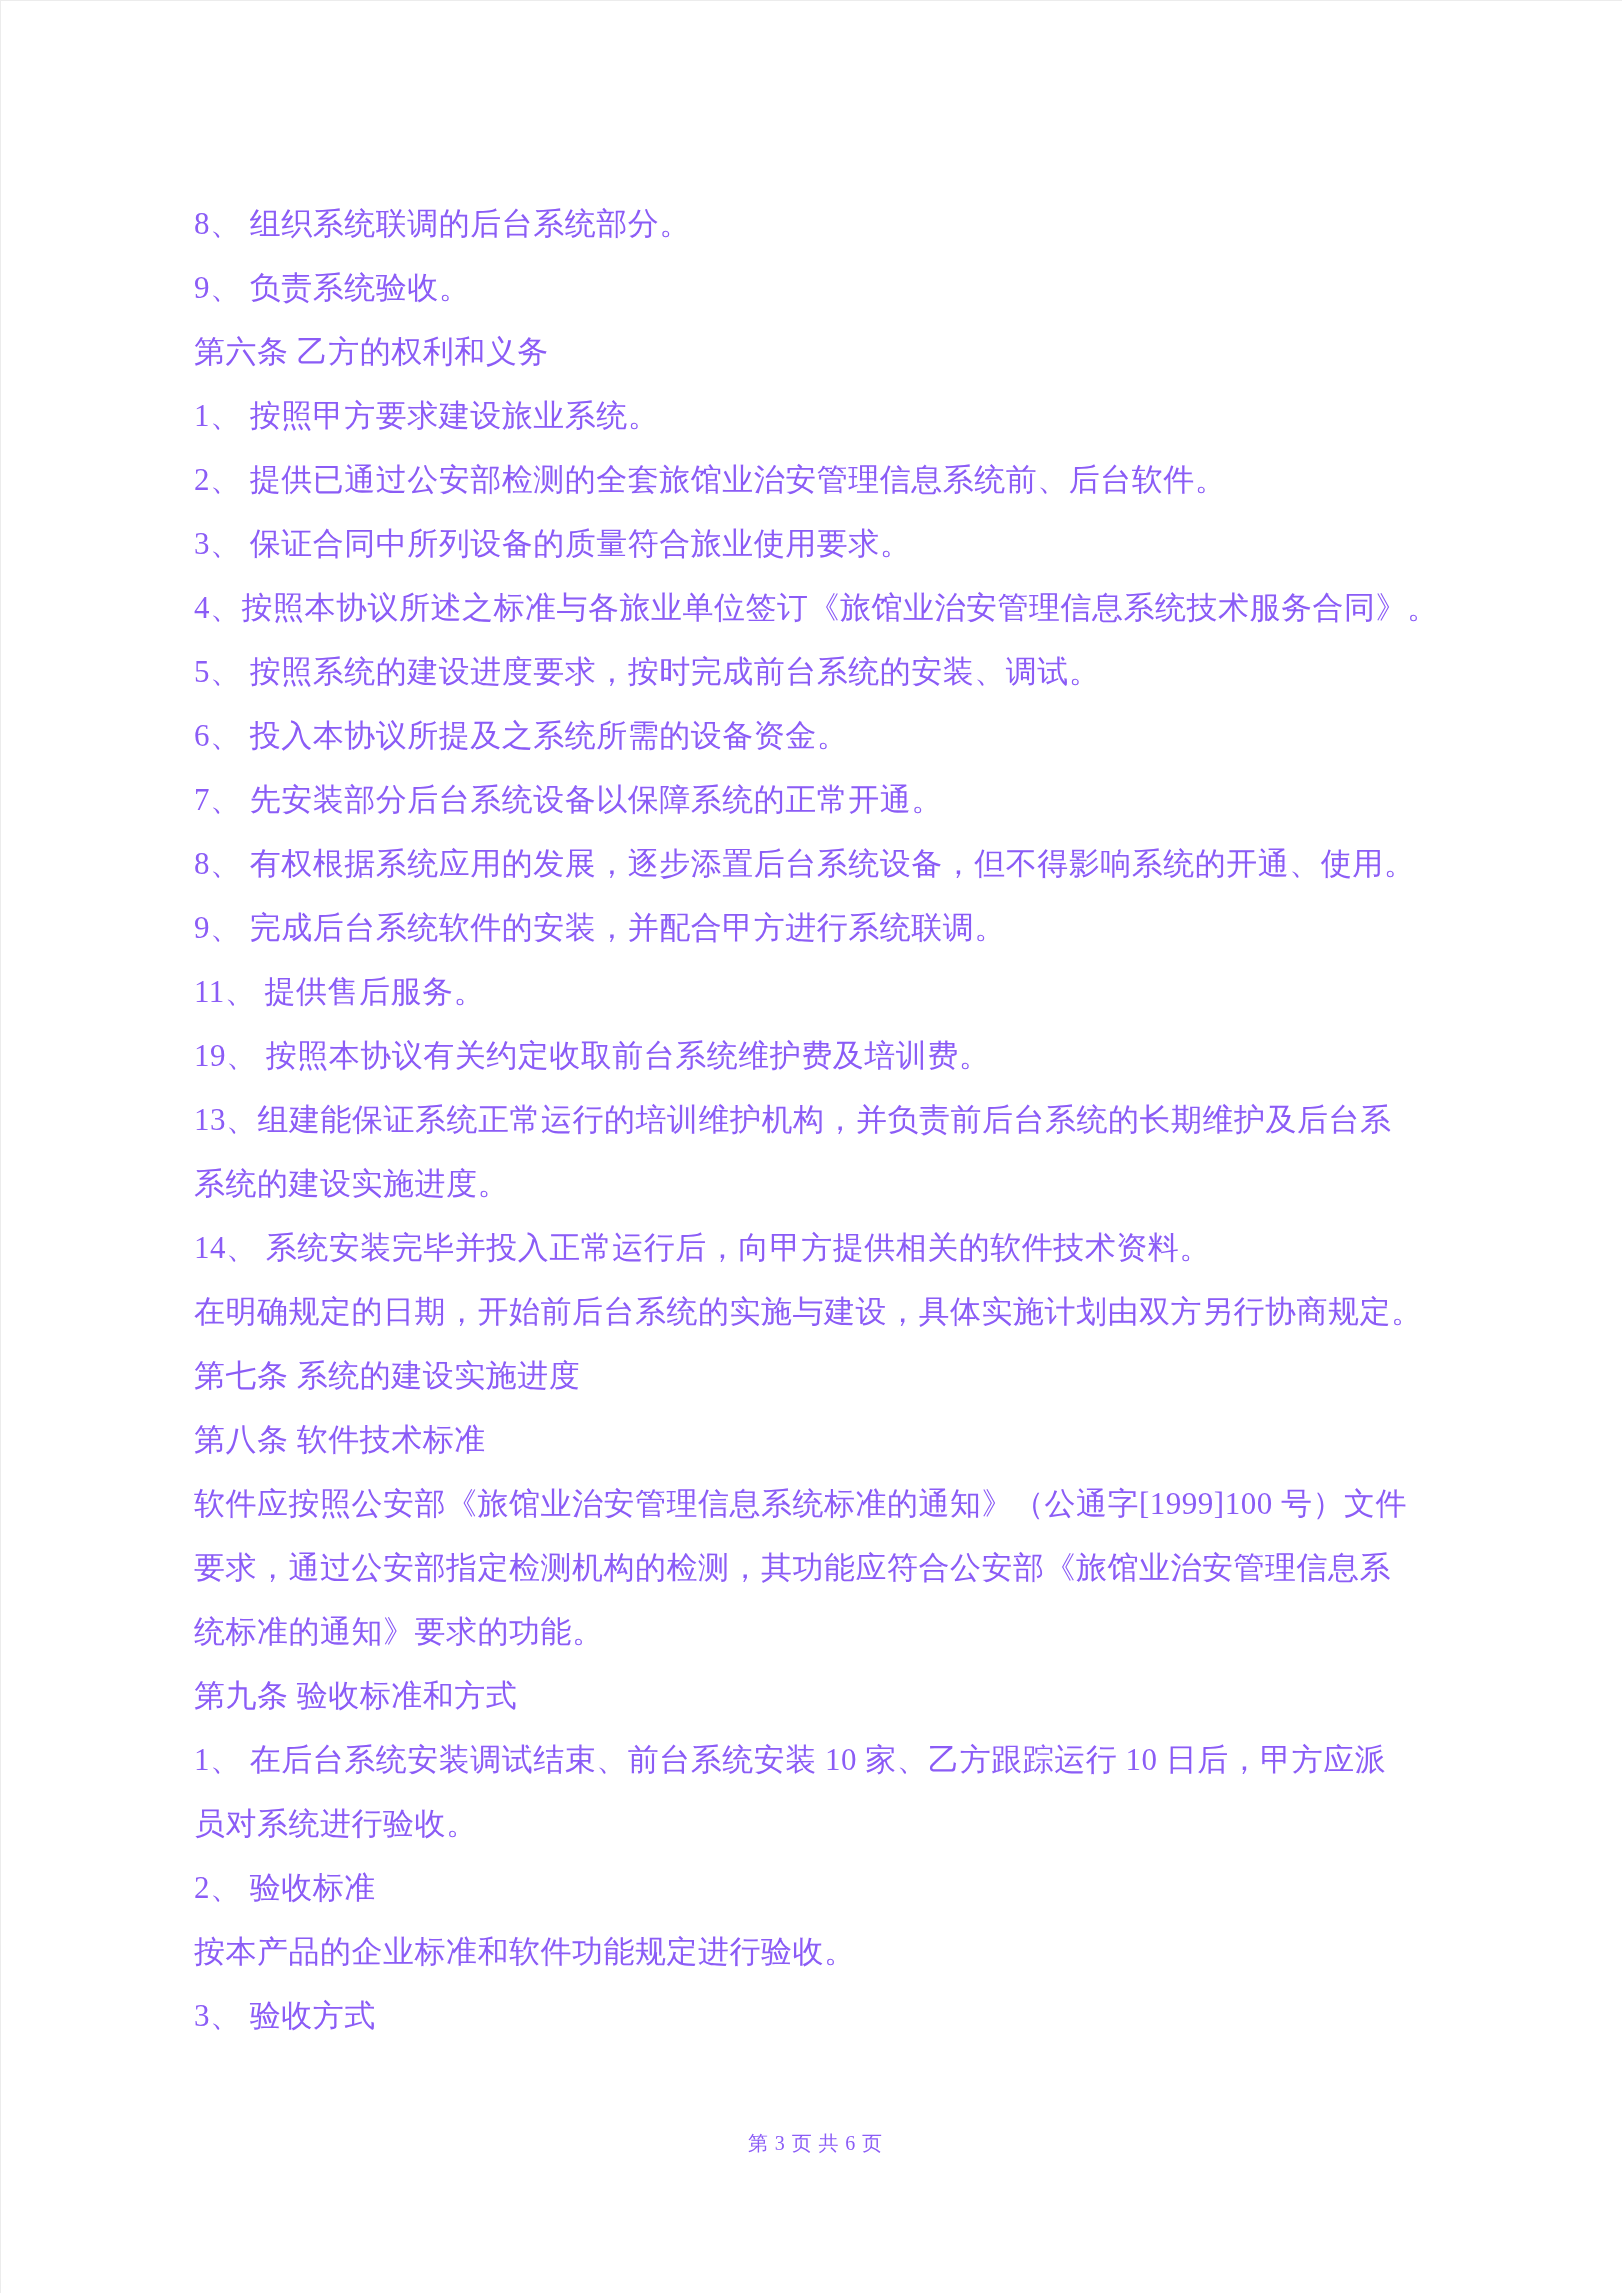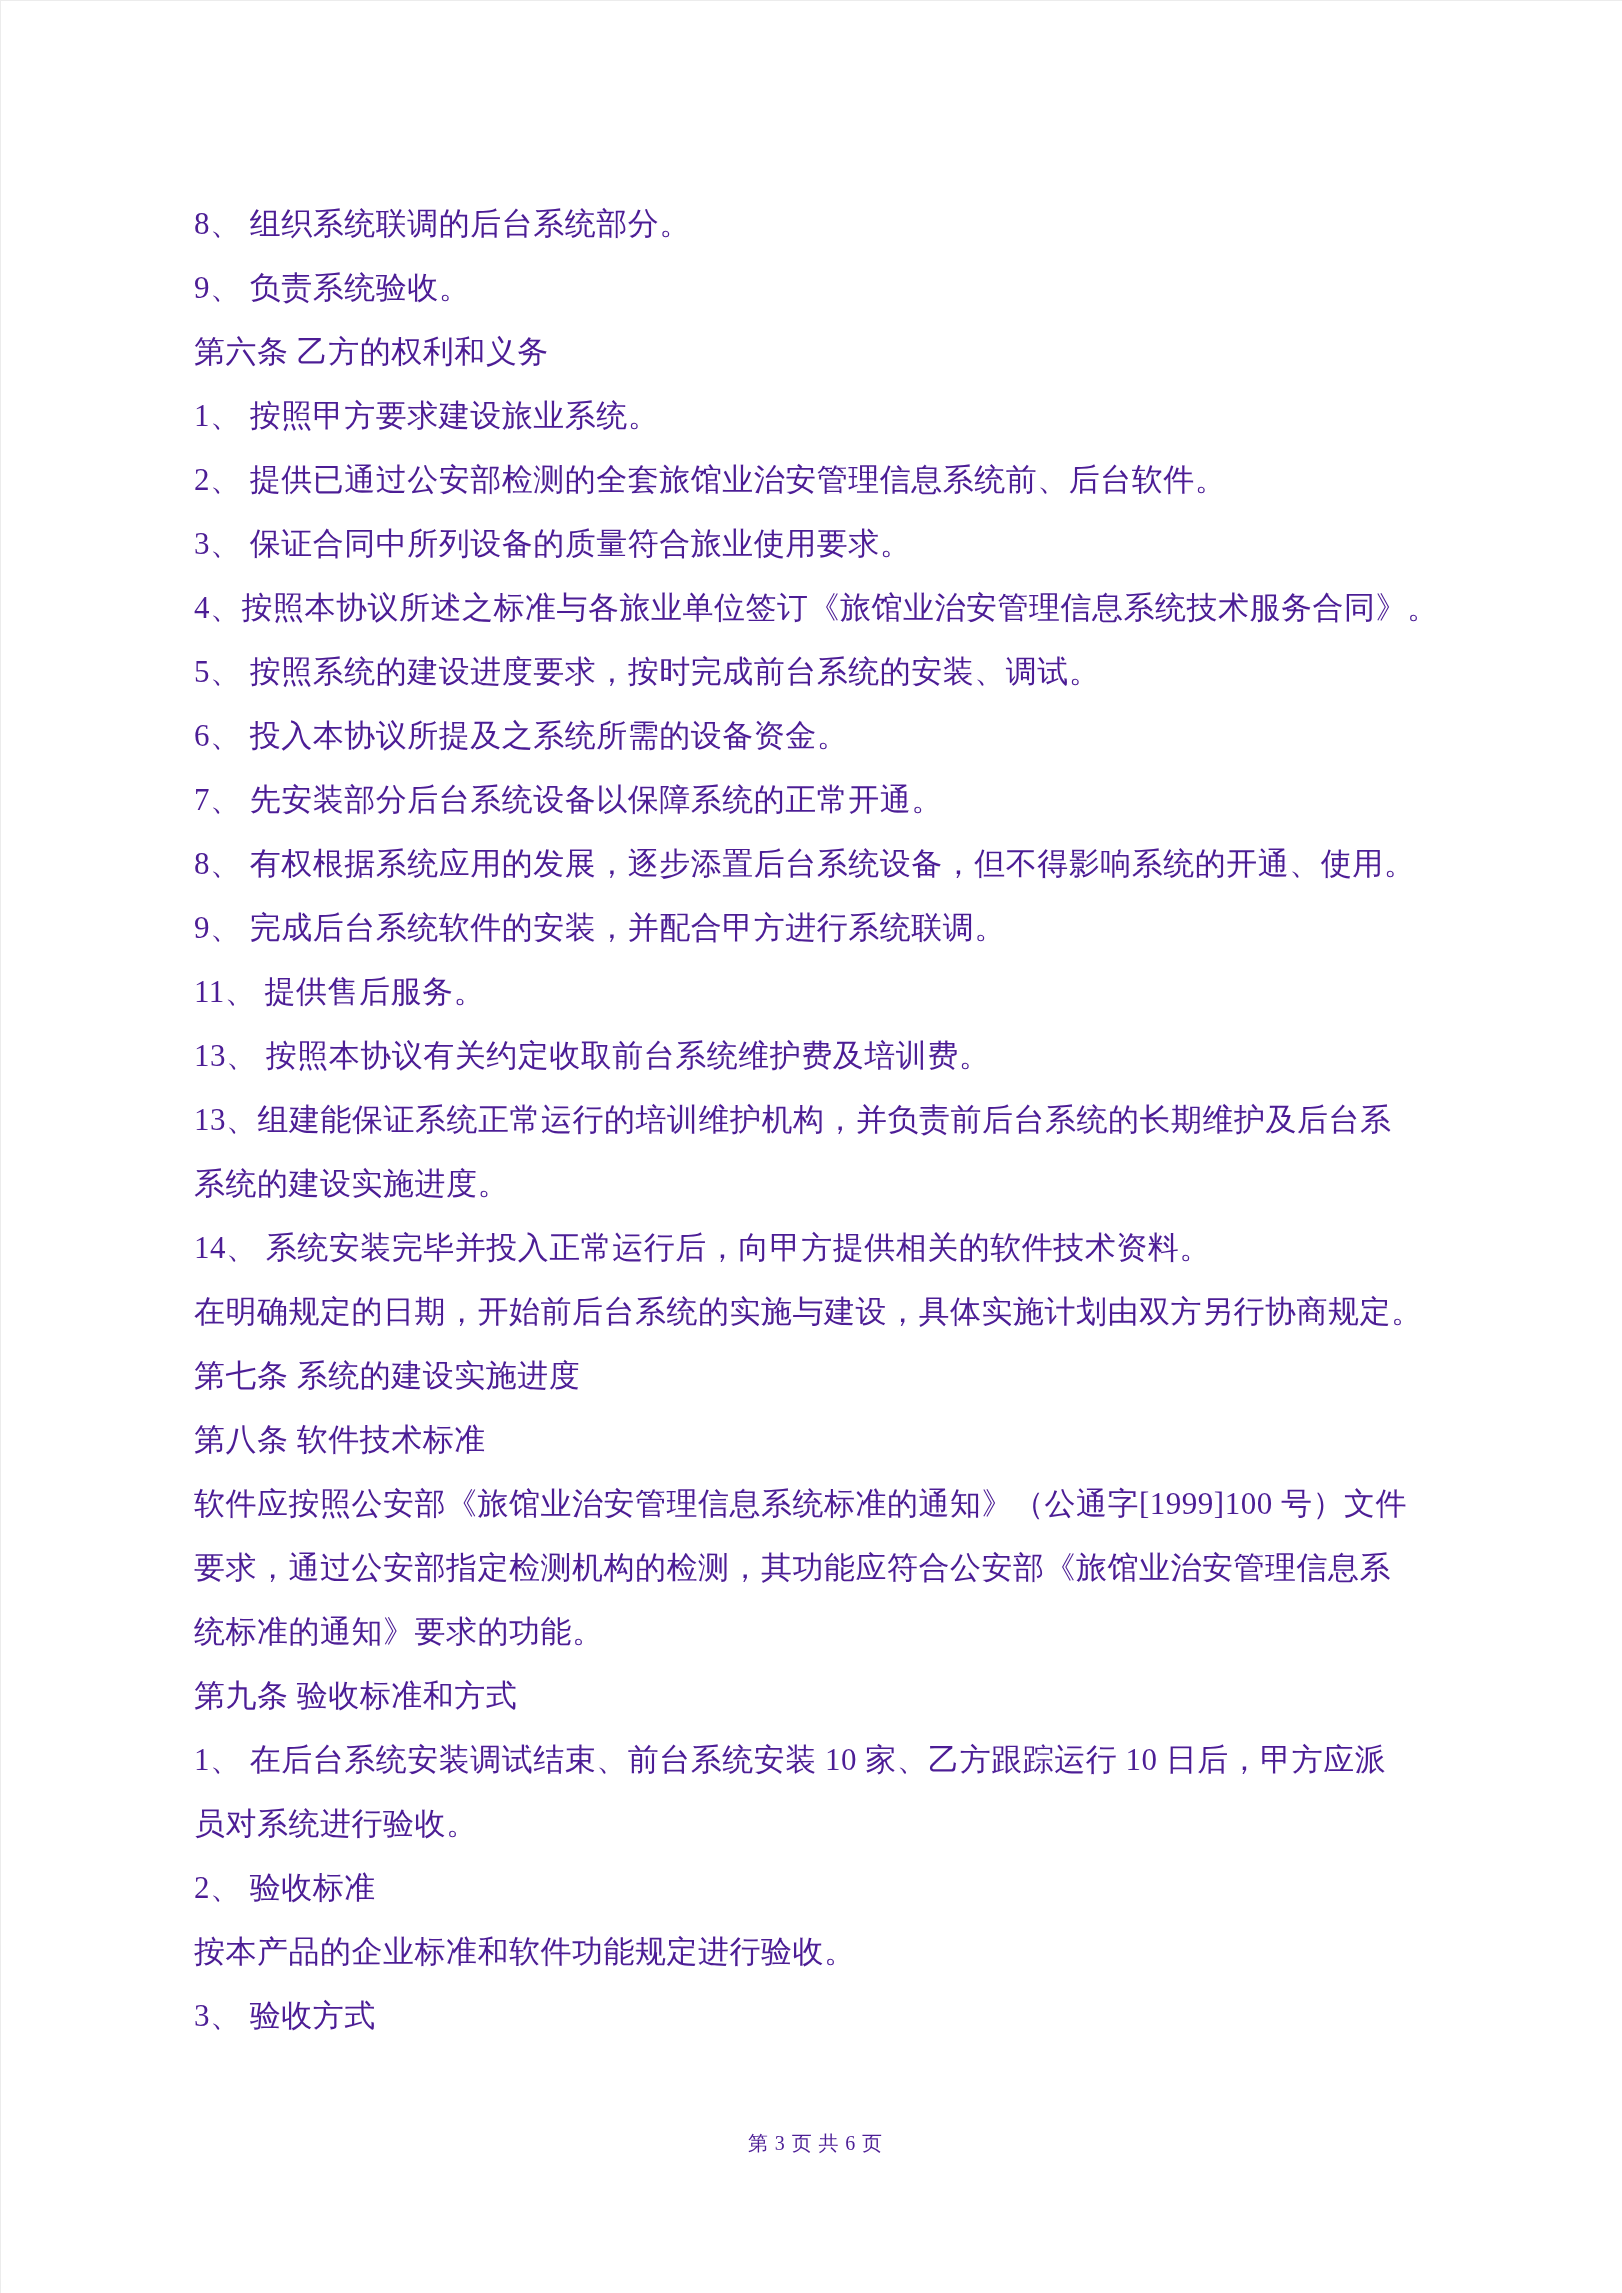--- a/index.html
+++ b/index.html
@@ -5,21 +5,21 @@
   html, body {
     margin: 0;
     padding: 0;
     background: #ffffff;
   }
   .page {
     position: relative;
     width: 1623px;
     height: 2294px;
     background: #ffffff;
-    color: #4c1d95;
+    color: #8b5cf6;
     font-family: "Liberation Serif", "DejaVu Serif", serif;
     border: 1.8px solid #ececec;
     box-sizing: border-box;
     overflow: hidden;
   }
   .content {
     position: absolute;
     left: 193px;
     top: 191px;
     width: 1273px;
@@ -54,21 +54,21 @@
     <div class="doc-line">1、 按照甲方要求建设旅业系统。</div>
     <div class="doc-line">2、 提供已通过公安部检测的全套旅馆业治安管理信息系统前、后台软件。</div>
     <div class="doc-line">3、 保证合同中所列设备的质量符合旅业使用要求。</div>
     <div class="doc-line">4、按照本协议所述之标准与各旅业单位签订《旅馆业治安管理信息系统技术服务合同》。</div>
     <div class="doc-line">5、 按照系统的建设进度要求，按时完成前台系统的安装、调试。</div>
     <div class="doc-line">6、 投入本协议所提及之系统所需的设备资金。</div>
     <div class="doc-line">7、 先安装部分后台系统设备以保障系统的正常开通。</div>
     <div class="doc-line">8、 有权根据系统应用的发展，逐步添置后台系统设备，但不得影响系统的开通、使用。</div>
     <div class="doc-line">9、 完成后台系统软件的安装，并配合甲方进行系统联调。</div>
     <div class="doc-line">11、 提供售后服务。</div>
-    <div class="doc-line">13、 按照本协议有关约定收取前台系统维护费及培训费。</div>
+    <div class="doc-line">19、 按照本协议有关约定收取前台系统维护费及培训费。</div>
     <div class="doc-line">13、组建能保证系统正常运行的培训维护机构，并负责前后台系统的长期维护及后台系</div>
     <div class="doc-line">系统的建设实施进度。</div>
     <div class="doc-line">14、 系统安装完毕并投入正常运行后，向甲方提供相关的软件技术资料。</div>
     <div class="doc-line">在明确规定的日期，开始前后台系统的实施与建设，具体实施计划由双方另行协商规定。</div>
     <div class="doc-line">第七条 系统的建设实施进度</div>
     <div class="doc-line">第八条 软件技术标准</div>
     <div class="doc-line">软件应按照公安部《旅馆业治安管理信息系统标准的通知》（公通字[1999]100 号）文件</div>
     <div class="doc-line">要求，通过公安部指定检测机构的检测，其功能应符合公安部《旅馆业治安管理信息系</div>
     <div class="doc-line">统标准的通知》要求的功能。</div>
     <div class="doc-line">第九条 验收标准和方式</div>

